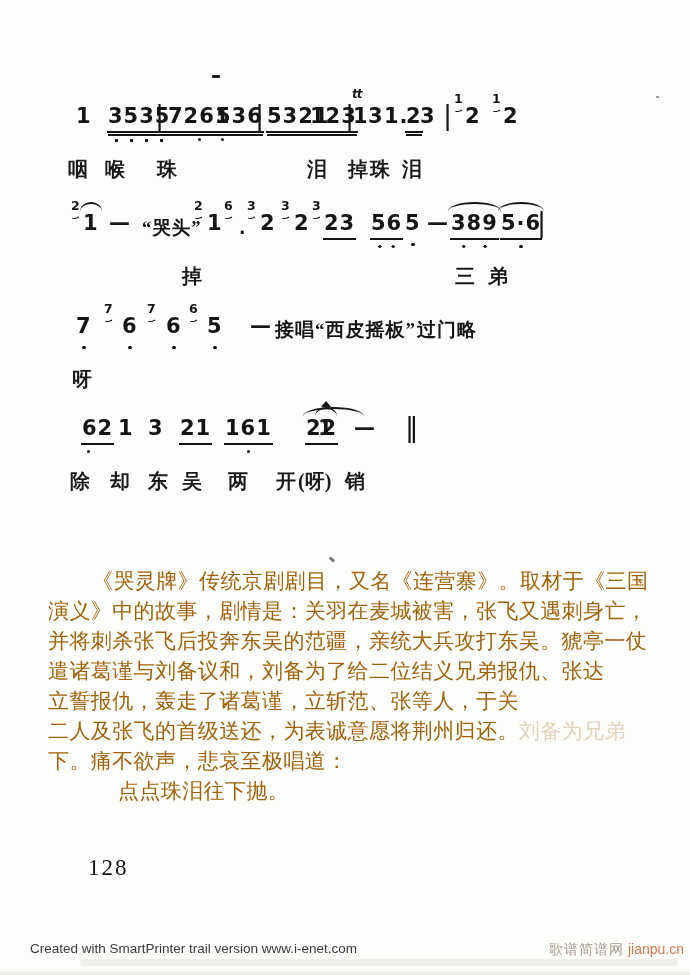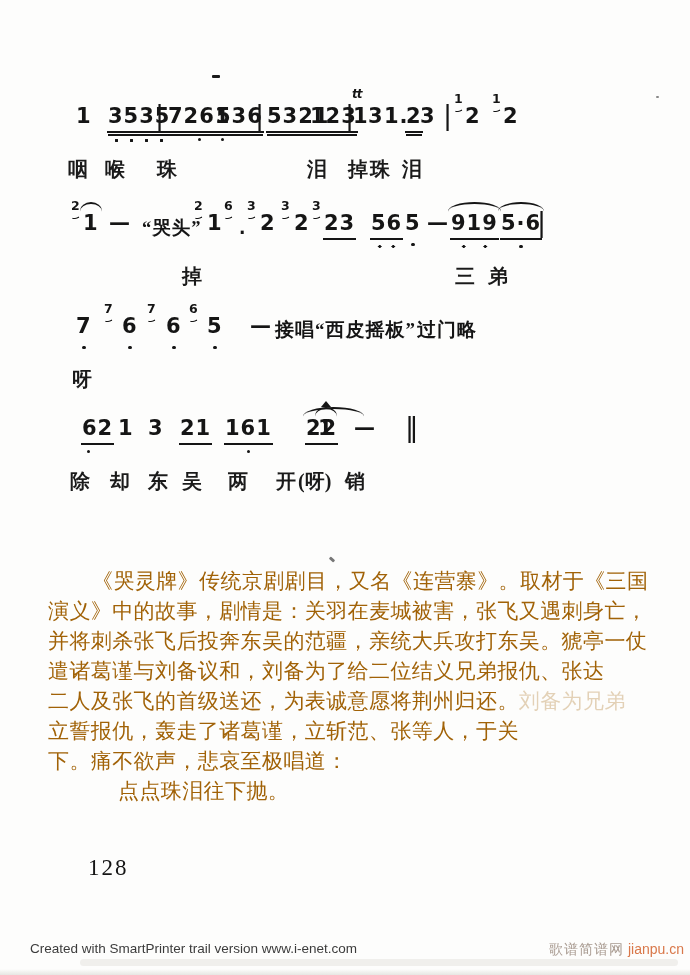--- a/index.html
+++ b/index.html
@@ -119,21 +119,21 @@
   <span class="tok lowdot" style="left:183px;"><span class="t">·</span></span>
   <span class="tok grace" style="left:192px;"><span class="t">3</span></span>
   <span class="tok" style="left:204px;"><span class="t">2</span></span>
   <span class="tok grace" style="left:226px;"><span class="t">3</span></span>
   <span class="tok" style="left:238px;"><span class="t">2</span></span>
   <span class="tok grace" style="left:257px;"><span class="t">3</span></span>
   <span class="tok u1" style="left:268px;"><span class="t">23</span></span>
   <span class="tok u1 dt2" style="left:315px;"><span class="t">56</span></span>
   <span class="tok dt1" style="left:349px;"><span class="t">5</span></span>
   <span class="tok" style="left:371px;"><span class="t">—</span></span>
-  <span class="tok u1 dt2 arc" style="left:395px;"><span class="t">919</span></span>
+  <span class="tok u1 dt2 arc" style="left:395px;"><span class="t">389</span></span>
   <span class="tok u1 dt1 arc" style="left:445px;"><span class="t">5·6</span></span>
   <span class="tok bar" style="left:482px;"><span class="t">|</span></span>
   <span class="lyr" style="left:127px;">掉</span>
   <span class="lyr" style="left:400px;">三</span>
   <span class="lyr" style="left:433px;">弟</span>
 </div>
 
 <div class="sys" style="top:308px;">
   <span class="tok dt1" style="left:20px;"><span class="t">7</span></span>
   <span class="tok grace" style="left:49px;"><span class="t">7</span></span>
@@ -166,22 +166,22 @@
   <span class="lyr" style="left:221px;">开</span>
   <span class="lyr" style="left:243px;">(呀)</span>
   <span class="lyr" style="left:290px;">销</span>
 </div>
 
 <div class="para">
   <p class="first">《哭灵牌》传统京剧剧目，又名《连营寨》。取材于《三国</p>
   <p>演义》中的故事，剧情是：关羽在麦城被害，张飞又遇刺身亡，</p>
   <p>并将刺杀张飞后投奔东吴的范疆，亲统大兵攻打东吴。猇亭一仗</p>
   <p>遣诸葛谨与刘备议和，刘备为了给二位结义兄弟报仇、张达</p>
+  <p>立誓报仇，轰走了诸葛谨，立斩范、张等人，于关</p>
   <p><span>二人及张飞的首级送还，为表诚意愿将荆州归还。</span><span class="faded">刘备为兄弟</span></p>
-  <p>立誓报仇，轰走了诸葛谨，立斩范、张等人，于关</p>
   <p>下。痛不欲声，悲哀至极唱道：</p>
   <p class="last">点点珠泪往下抛。</p>
 </div>
 
 <div class="pageno">128</div>
 
 <div class="scan-band"></div>
 
 <div class="footer-left">Created with SmartPrinter trail version www.i-enet.com</div>
 <div class="footer-right">

